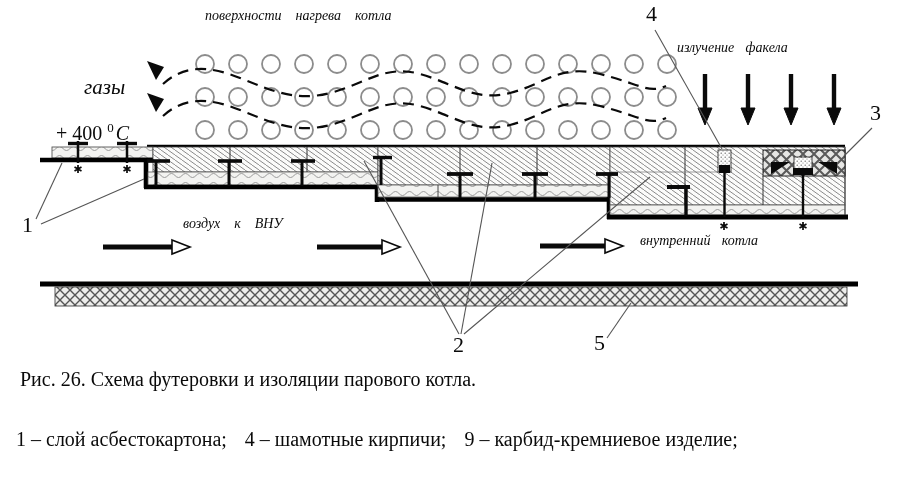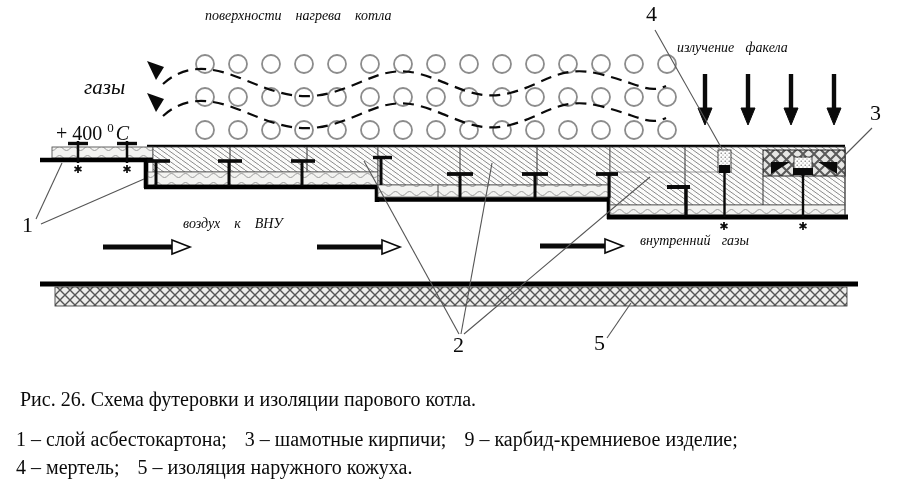--- a/index.html
+++ b/index.html
@@ -270,25 +270,24 @@
     </g>
   </svg>
 
   <div class="lbl it fs20 ws2" style="left:205px;top:8px;">поверхности нагрева котла</div>
   <div class="lbl it fs21" style="left:84px;top:76px;font-style:italic;">газы</div>
 
   <div class="lbl temp" style="left:56px;top:121px;"><span>+ 400</span><sup>0</sup><span class="unit">C</span></div>
 
   <div class="lbl it fs20 ws2" style="left:183px;top:216px;">воздух к ВНУ</div>
   <div class="lbl it fs20 ws1" style="left:677px;top:40px;">излучение факела</div>
-  <div class="lbl it fs20 ws1" style="left:640px;top:233px;">внутренний газы</div>
+  <div class="lbl it fs20 ws1" style="left:640px;top:233px;">внутренний котла</div>
 
   <div class="lbl num" style="left:22px;top:213px;">1</div>
   <div class="lbl num" style="left:453px;top:333px;">2</div>
   <div class="lbl num" style="left:870px;top:101px;">3</div>
   <div class="lbl num" style="left:646px;top:2px;">4</div>
   <div class="lbl num" style="left:594px;top:331px;">5</div>
 
-  <div class="lbl caption" style="left:20px;top:388px;">Рис. 26. Схема футеровки и изоляции парового котла.</div>
-  <div class="lbl legend" style="left:16px;top:428px;"><span>1 – слой асбестокартона;</span><span>3 – шамотные кирпичи;</span><span>9 – карбид-кремниевое изделие;</span></div>
-  <div class="lbl legend" style="left:16px;top:456px;"><span>4 – мертель;</span><span>5 – изоляция наружного кожуха.</span></div>
+  <div class="lbl caption" style="left:20px;top:368px;">Рис. 26. Схема футеровки и изоляции парового котла.</div>
+  <div class="lbl legend" style="left:16px;top:428px;"><span>1 – слой асбестокартона;</span><span>4 – шамотные кирпичи;</span><span>9 – карбид-кремниевое изделие;</span></div>
 
 </div>
 
 </body></html>

